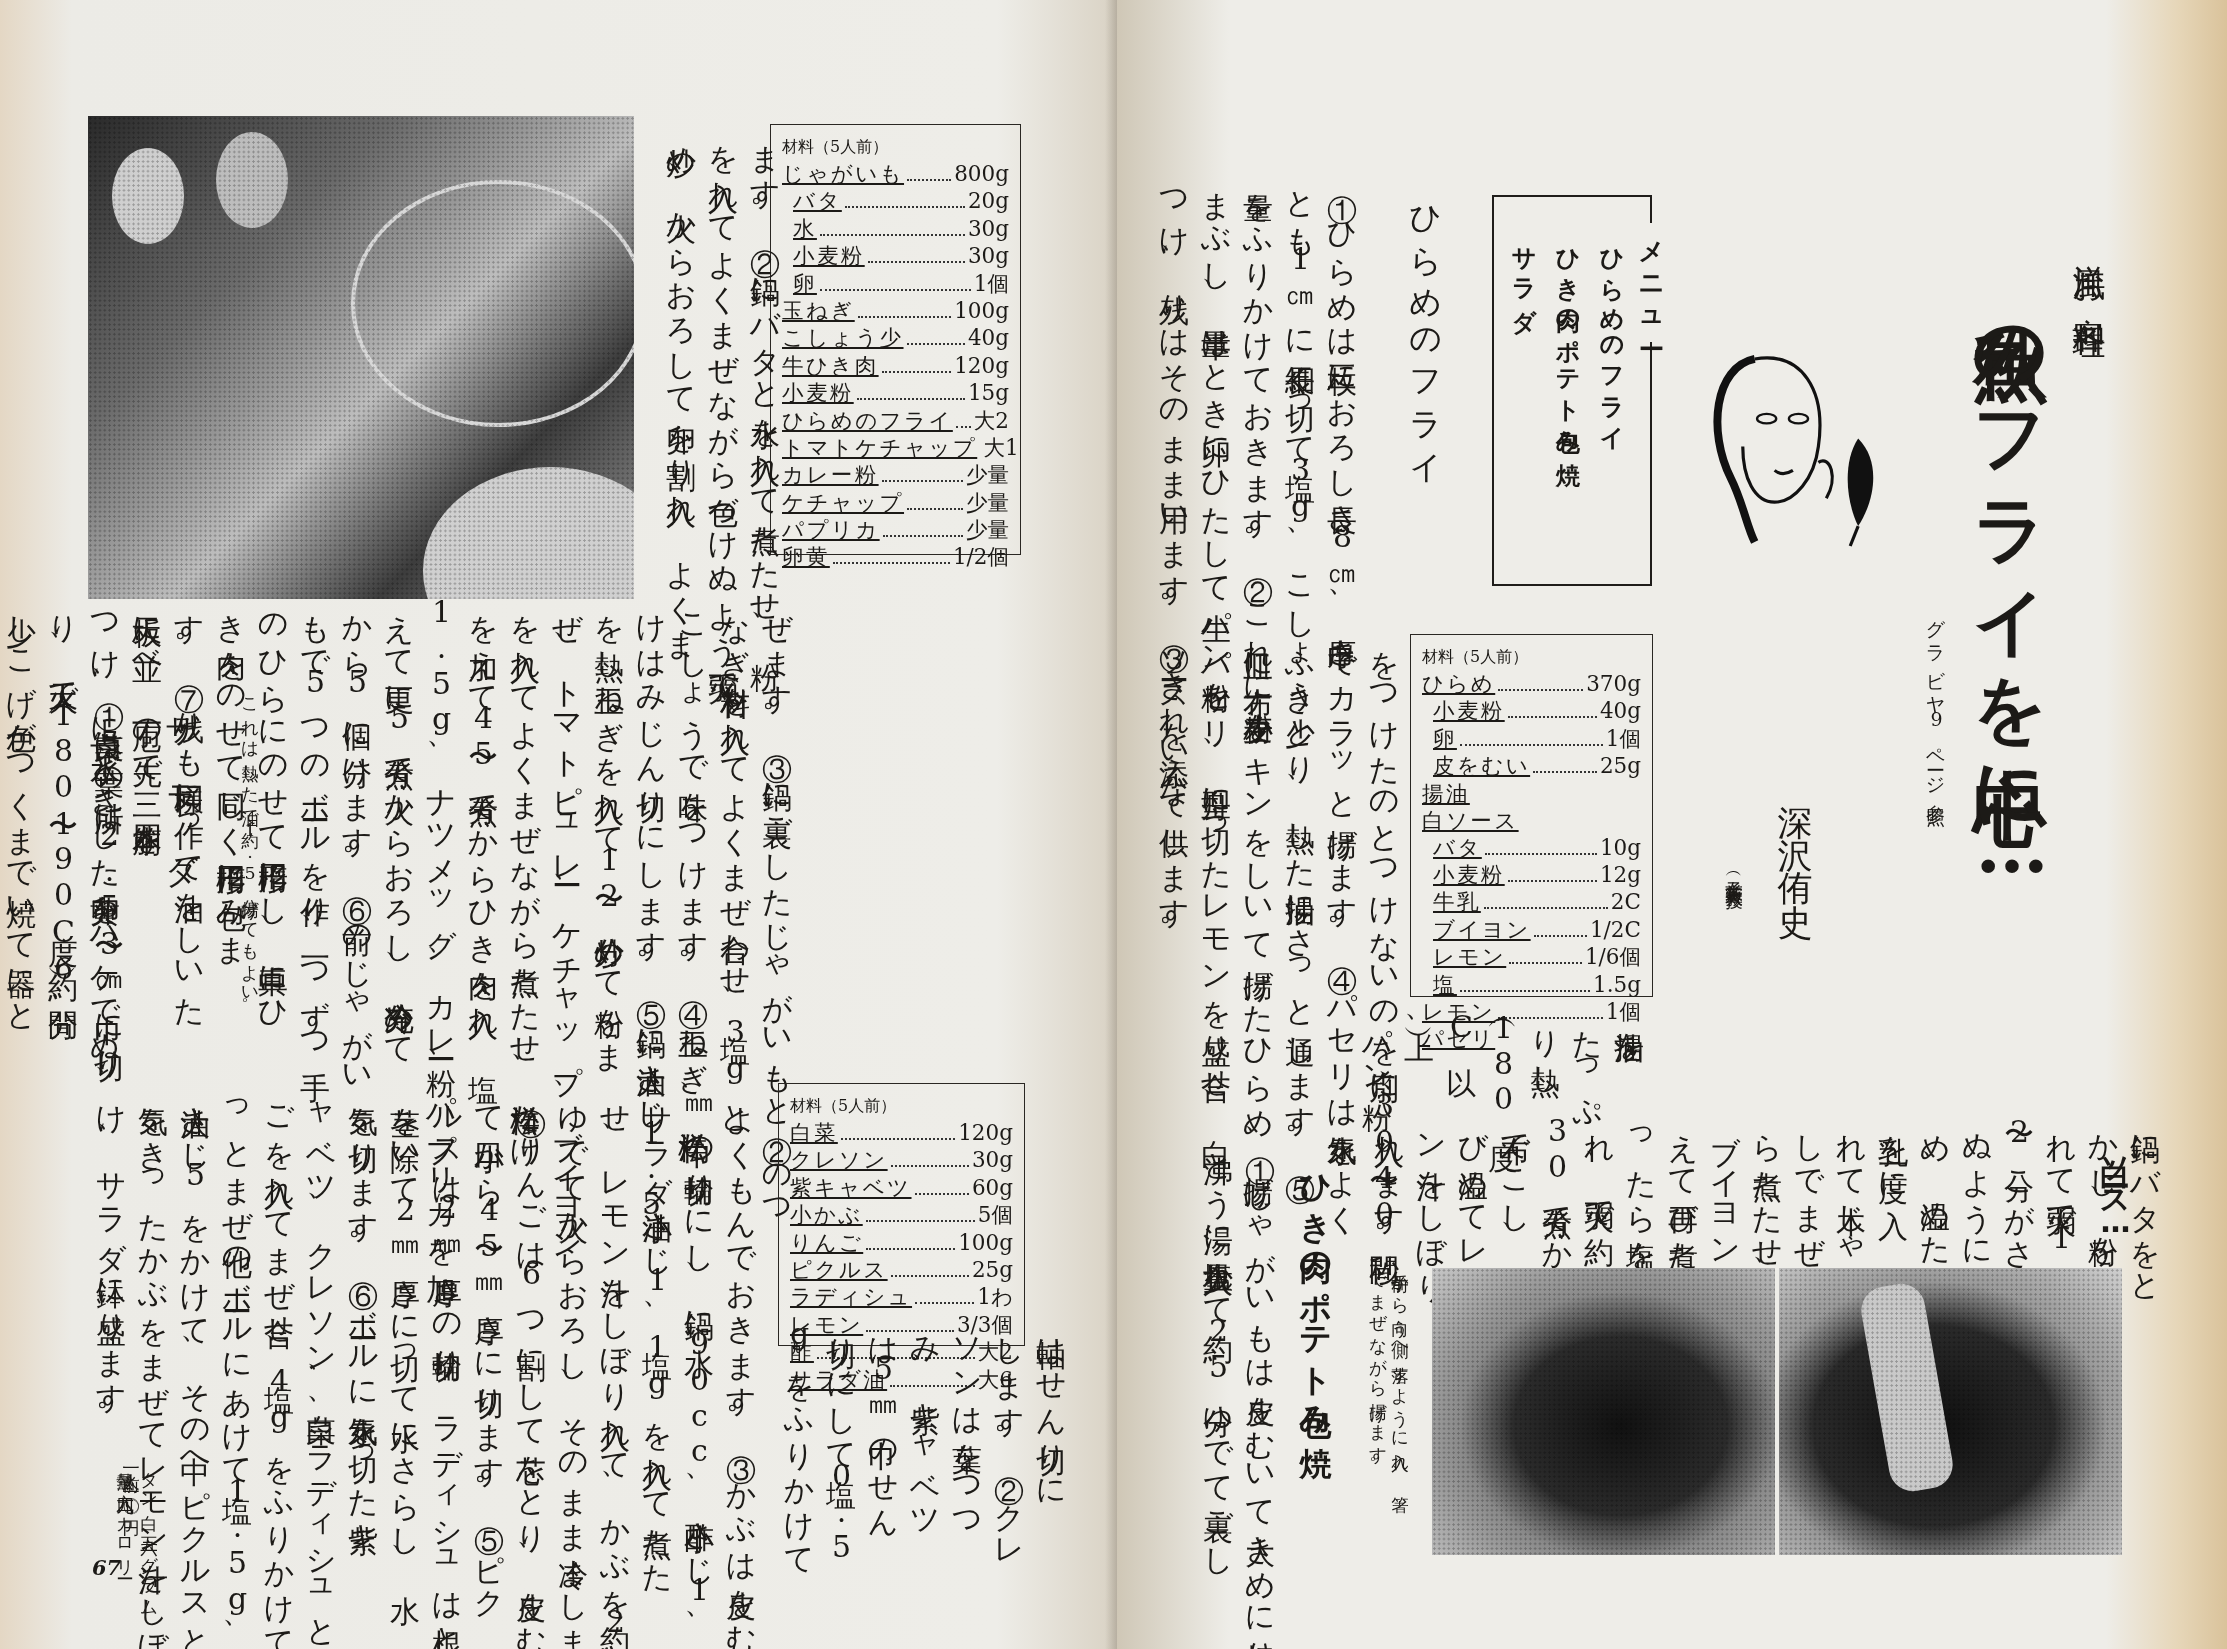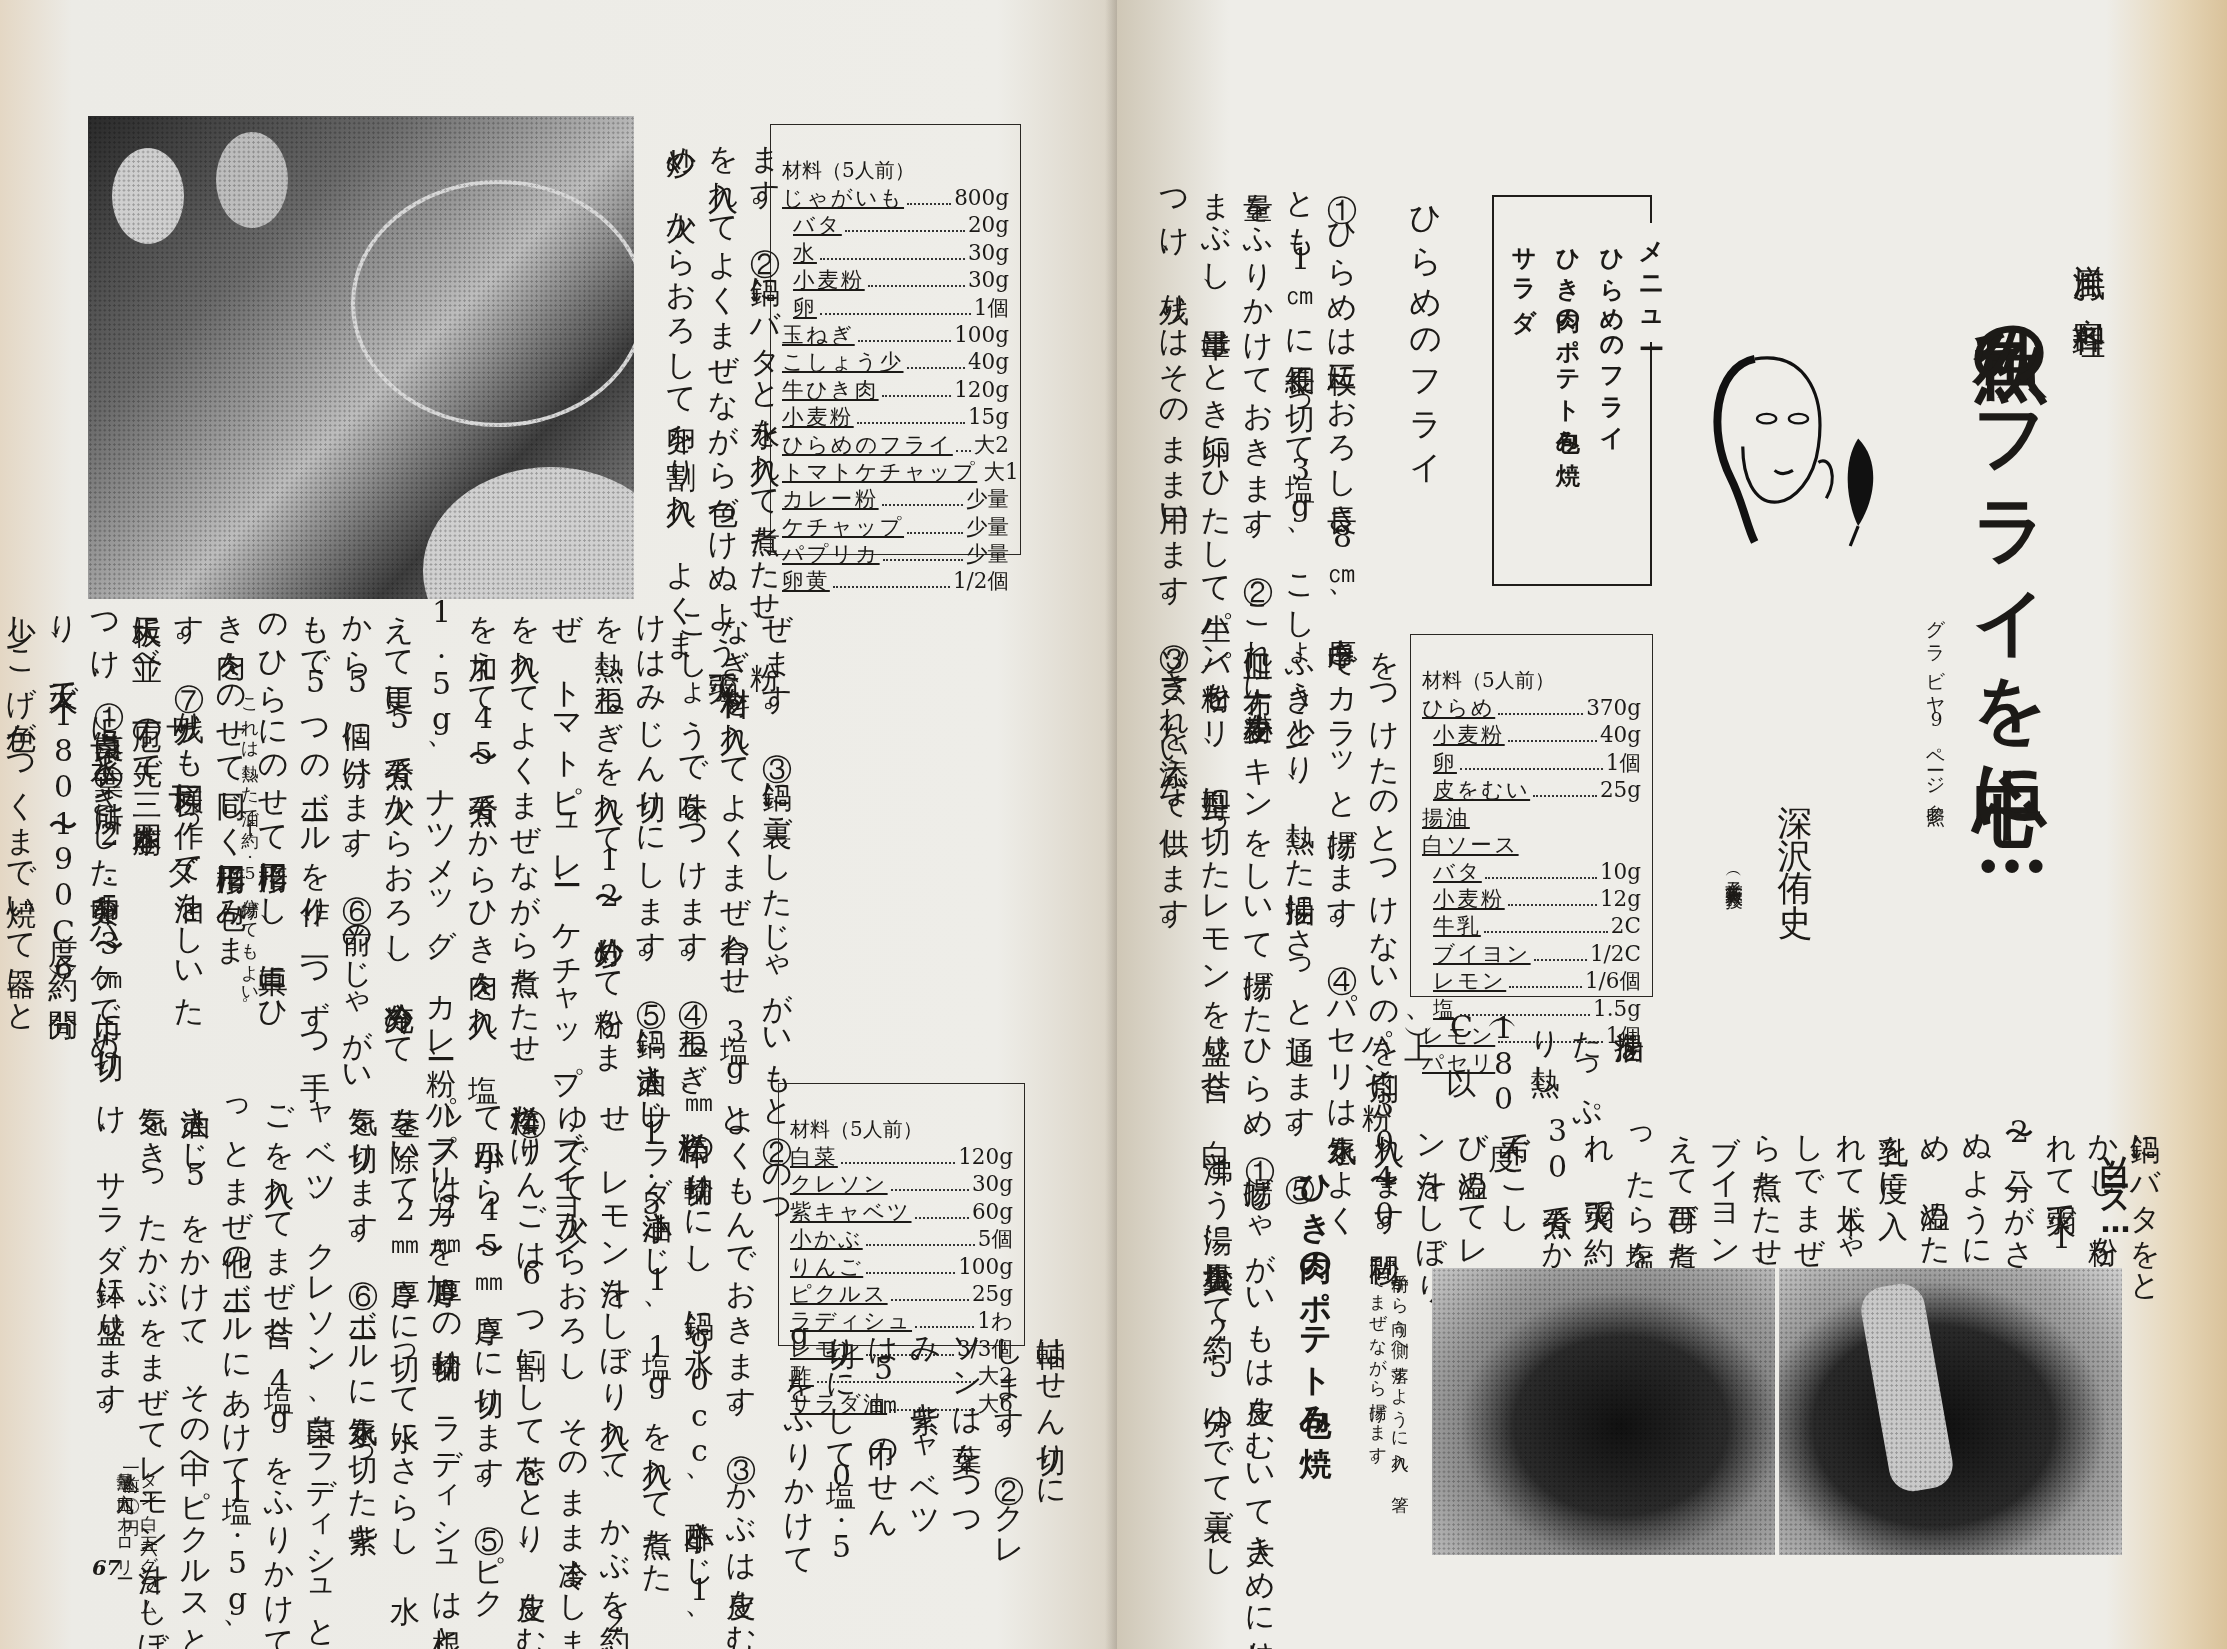--- a/index.html
+++ b/index.html
@@ -16,21 +16,21 @@
 
   .vt { position:absolute; writing-mode:vertical-rl; text-orientation:upright; white-space:pre; }
   .body-text { font-size:30px; line-height:42px; letter-spacing:0.8px; }
   .title { font-size:73px; font-weight:bold; letter-spacing:3.2px; }
   .kicker { font-size:33px; letter-spacing:4.8px; }
   .heading { font-size:32px; letter-spacing:4.8px; }
   .small { font-size:19px; letter-spacing:4px; line-height:25.5px; }
   .tiny { font-size:17.5px; letter-spacing:1.6px; line-height:22px; }
 
   .ing-box { position:absolute; border:1.6px solid #2a2723; padding:8px 11px; box-sizing:border-box; font-size:21.5px; line-height:27px; }
-  .ing-title { font-size:20px;margin-top:24px; }
+  .ing-title { font-size:16px; }
   .ing-row { display:flex; align-items:baseline; white-space:nowrap; }
   .ing-row .nm { flex:none; letter-spacing:2.4px;text-decoration:underline; }
   .ing-row .dots { flex:1; border-bottom:2.4px dotted #333; margin:0 3.2px 6.4px; height:0; }
   .ing-row .qt { flex:none; }
   .ing-row.sub .nm { padding-left:11px; }
 
   .photo { position:absolute; overflow:hidden; background:#444; }
   .halftone { position:absolute; inset:0; background-image:radial-gradient(circle,#000 38%,transparent 40%); background-size:4.8px 4.8px; opacity:.25; }
 
   .menu-box { position:absolute; border:2.4px solid #1f1d1a; box-sizing:border-box; }

